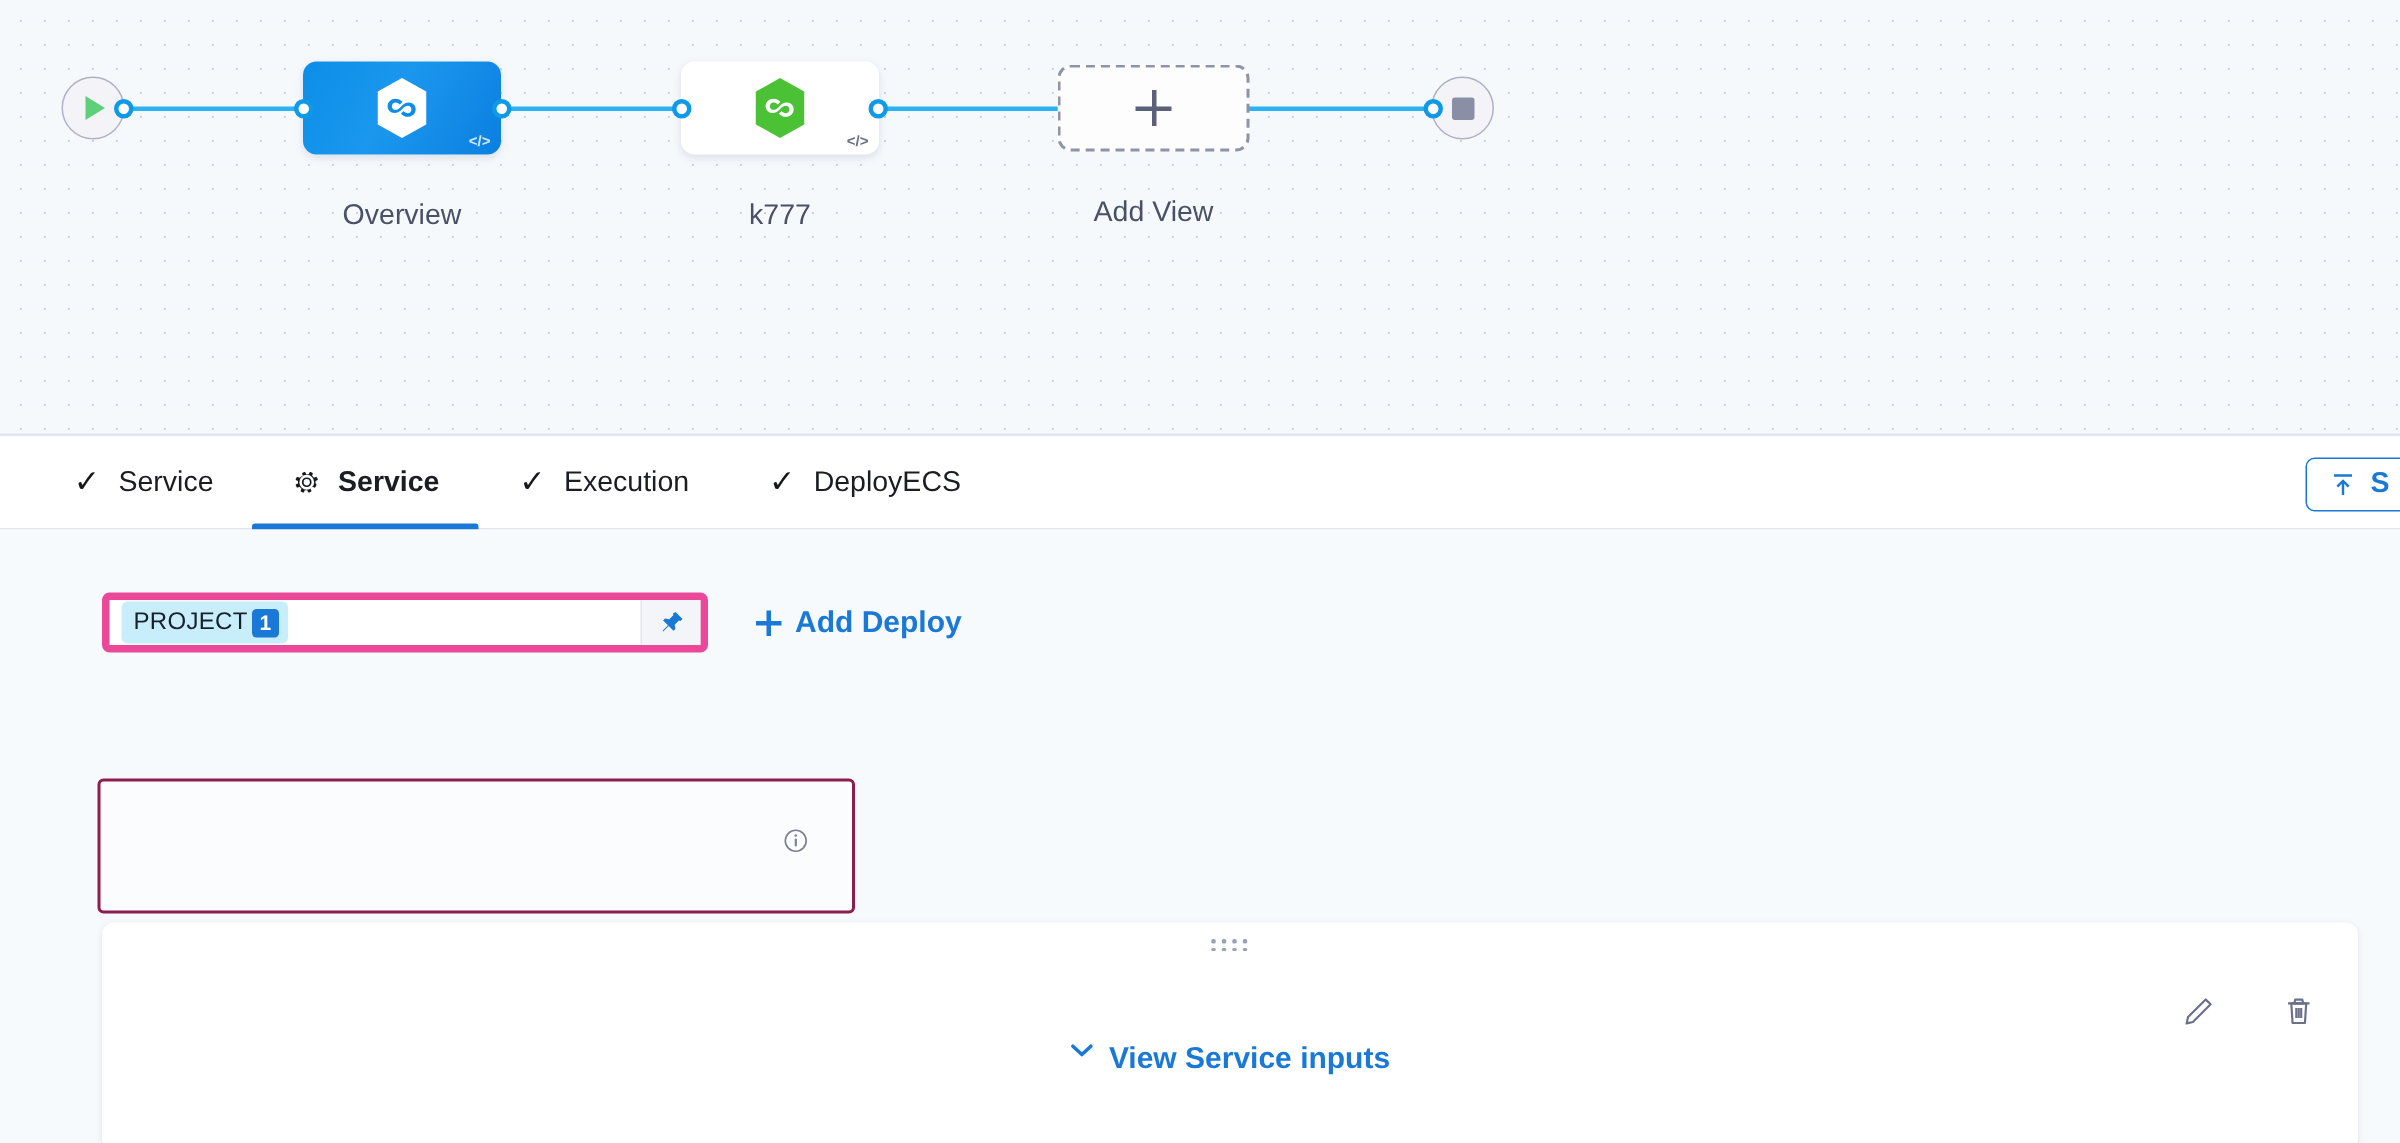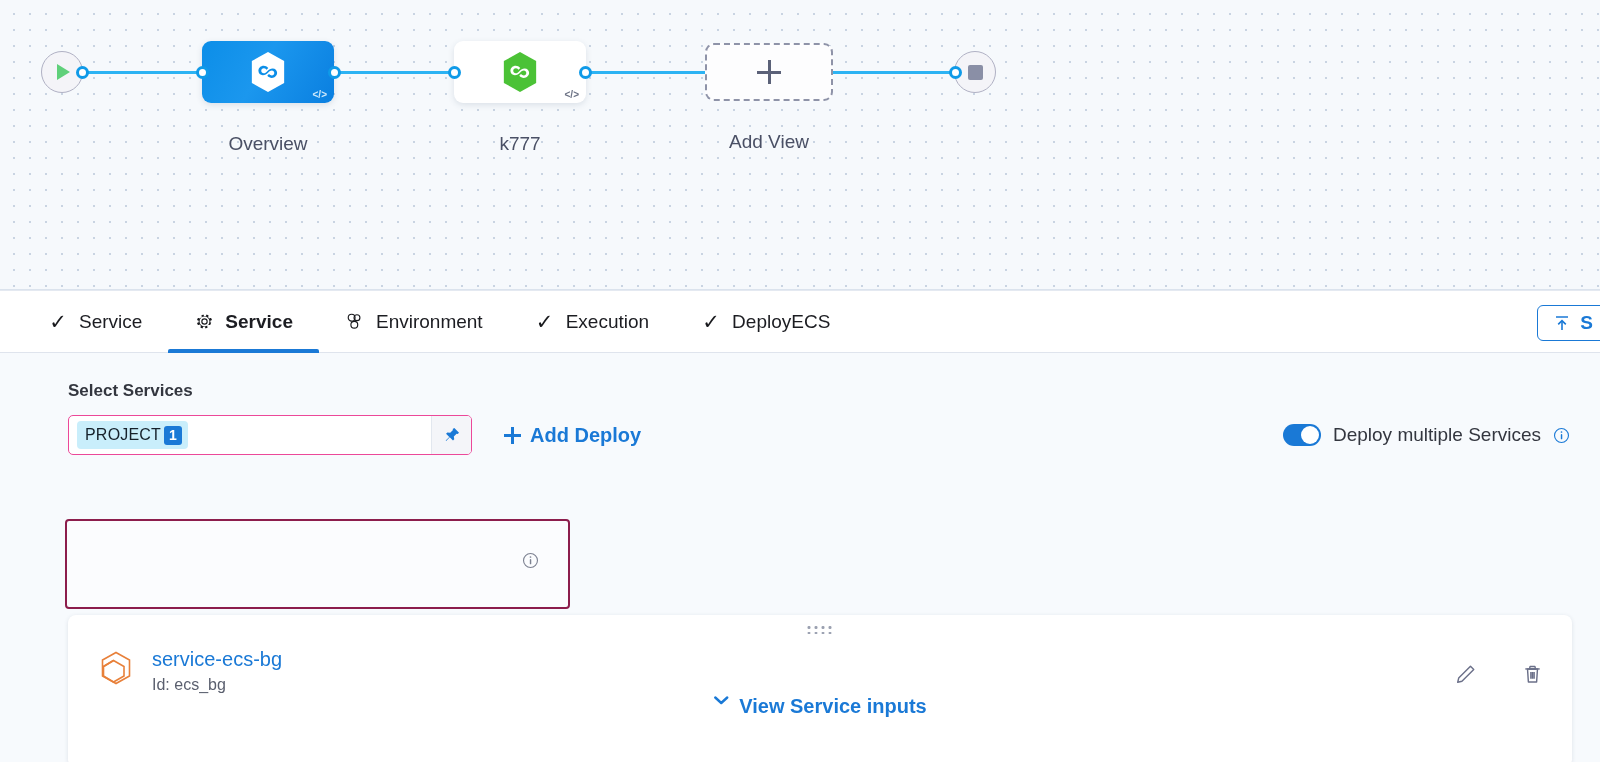--- a/index.html
+++ b/index.html
@@ -151,21 +151,21 @@
   }
 
   .row-selectors {
     margin-top: 14px;
     display: flex; align-items: center;
     padding-left: 68px; padding-right: 30px;
   }
 
   .multiselect {
     width: 404px; height: 40px;
-    border: 1px solid #ec4899; border-radius: 5px;
+    border: 5px solid #ec4899; border-radius: 5px;
     background: #fff;
     display: flex; align-items: flex-end;
     overflow: hidden;
   }
   .ms-field { flex: 1; display: flex; align-items: center; padding: 0 8px; height: 100%; }
   .chip {
     display: inline-flex; align-items: center; gap: 0;
     background: #c9eefb; border-radius: 4px;
     height: 28px; padding: 0 6px 0 8px;
     font-size: 16px; color: #16212b; letter-spacing: .2px;
@@ -329,30 +329,20 @@
   <div class="tab active">
     <span class="tab-ico">
       <svg viewBox="0 0 20 20" width="19" height="19">
         <path d="M10 6.6a3.4 3.4 0 100 6.8 3.4 3.4 0 000-6.8zm0 5.6a2.2 2.2 0 110-4.4 2.2 2.2 0 010 4.4z" fill="#17181c"></path>
         <path d="M17.4 11.4l-1.3-.5a6.4 6.4 0 000-1.8l1.3-.5a.6.6 0 00.3-.8l-.6-1.2a.6.6 0 00-.8-.3l-1.3.5a6.3 6.3 0 00-1.3-1.3l.5-1.3a.6.6 0 00-.3-.8l-1.2-.6a.6.6 0 00-.8.3l-.5 1.3a6.4 6.4 0 00-1.8 0l-.5-1.3a.6.6 0 00-.8-.3l-1.2.6a.6.6 0 00-.3.8l.5 1.3A6.3 6.3 0 005 6.8l-1.3-.5a.6.6 0 00-.8.3l-.6 1.2a.6.6 0 00.3.8l1.3.5a6.4 6.4 0 000 1.8l-1.3.5a.6.6 0 00-.3.8l.6 1.2a.6.6 0 00.8.3l1.3-.5a6.3 6.3 0 001.3 1.3l-.5 1.3a.6.6 0 00.3.8l1.2.6a.6.6 0 00.8-.3l.5-1.3a6.4 6.4 0 001.8 0l.5 1.3a.6.6 0 00.8.3l1.2-.6a.6.6 0 00.3-.8l-.5-1.3a6.3 6.3 0 001.3-1.3l1.3.5a.6.6 0 00.8-.3l.6-1.2a.6.6 0 00-.3-.8zM10 15.2a5.2 5.2 0 110-10.4 5.2 5.2 0 010 10.4z" fill="#17181c"></path>
       </svg>
     </span>
     <span>Service</span>
   </div>
 
-  <div class="tab">
-    <span class="tab-ico">
-      <svg viewBox="0 0 20 20" width="19" height="19" fill="none" stroke="#17181c" stroke-width="1.2">
-        <circle cx="7" cy="6" r="3.6"></circle>
-        <circle cx="12.6" cy="6" r="3.1"></circle>
-        <circle cx="9.8" cy="13.4" r="3.6"></circle>
-      </svg>
-    </span>
-    <span>Environment</span>
-  </div>
 
   <div class="tab">
     <span class="tab-ico check-ico">✓</span>
     <span>Execution</span>
   </div>
 
   <div class="tab">
     <span class="tab-ico check-ico">✓</span>
     <span>DeployECS</span>
   </div>
@@ -362,21 +352,20 @@
       <path d="M4 4h12"></path>
         <path d="M10 17V8"></path>
         <path d="M6.2 11.4L10 7.6l3.8 3.8"></path>
     </svg>
     <span>S</span>
   </div>
 </div>
 
 <div class="content">
 
-  <div class="section-label">Select Services</div>
 
   <div class="row-selectors">
 
     <div class="multiselect">
       <div class="ms-field">
         <span class="chip">
           <span>PROJECT</span>
           <span class="chip-count">1</span>
         </span>
       </div>
@@ -385,31 +374,20 @@
           <path d="M12.6 2.2l5.2 5.2-1.5 1.5-1.2-.4-3.1 3.1.5 3.2-1.4 1.4-3.6-3.6-4 4-.5-.5 4-4L3.4 8.5l1.4-1.4 3.2.5 3.1-3.1-.4-1.2z" fill="#1a79d6"></path>
         </svg>
       </div>
     </div>
 
     <div class="add-service">
       <span class="add-plus"></span>
       <span>Add Deploy</span>
     </div>
 
-    <div class="toggle-wrap">
-      <div class="toggle">
-        <div class="knob"></div>
-      </div>
-      <span class="toggle-text">Deploy multiple Services</span>
-      <svg class="info-ico" viewBox="0 0 20 20">
-        <circle cx="10" cy="10" r="8.2" fill="none" stroke="#1a79d6" stroke-width="1.3"></circle>
-        <circle cx="10" cy="5.9" r="1" fill="#1a79d6"></circle>
-        <rect x="9.2" y="8.3" width="1.7" height="6.2" rx=".8" fill="#1a79d6"></rect>
-      </svg>
-    </div>
   </div>
 
   <div class="hl-box">
     <svg class="info-ico parallel-info" viewBox="0 0 20 20">
       <circle cx="10" cy="10" r="8.2" fill="none" stroke="#7c8191" stroke-width="1.3"></circle>
       <circle cx="10" cy="5.9" r="1" fill="#7c8191"></circle>
       <rect x="9.2" y="8.3" width="1.7" height="6.2" rx=".8" fill="#7c8191"></rect>
     </svg>
   </div>
 
@@ -418,31 +396,20 @@
       <i></i>
         <i></i>
         <i></i>
         <i></i>
         <i></i>
         <i></i>
         <i></i>
         <i></i>
     </div>
 
-    <div class="svc-main">
-      <svg class="svc-ico" viewBox="0 0 40 40" fill="none" stroke="#e8803a" stroke-width="1.6">
-        <path d="M20 3.5 L33.5 11 V27 L20 34.5 L6.5 27 V11 Z"></path>
-        <path d="M17.5 11.5 L28 17.5 V27 L17.5 33 L7.5 27 V17.5 Z"></path>
-        <path d="M17.5 11.5 L7.5 17.5"></path>
-      </svg>
-      <div>
-        <div class="svc-name">service-ecs-bg</div>
-        <div class="svc-id">Id: ecs_bg</div>
-      </div>
-    </div>
 
     <div class="view-inputs">
       <svg class="chev" viewBox="0 0 16 10" fill="none" stroke="#1a79d6" stroke-width="2.4" stroke-linecap="round" stroke-linejoin="round">
         <path d="M2 2.5 L8 8 L14 2.5"></path>
       </svg>
       <span>View Service inputs</span>
     </div>
 
     <div class="svc-actions">
       <svg class="act-ico" viewBox="0 0 24 24" fill="none" stroke="#6b7089" stroke-width="1.5" stroke-linejoin="round">

